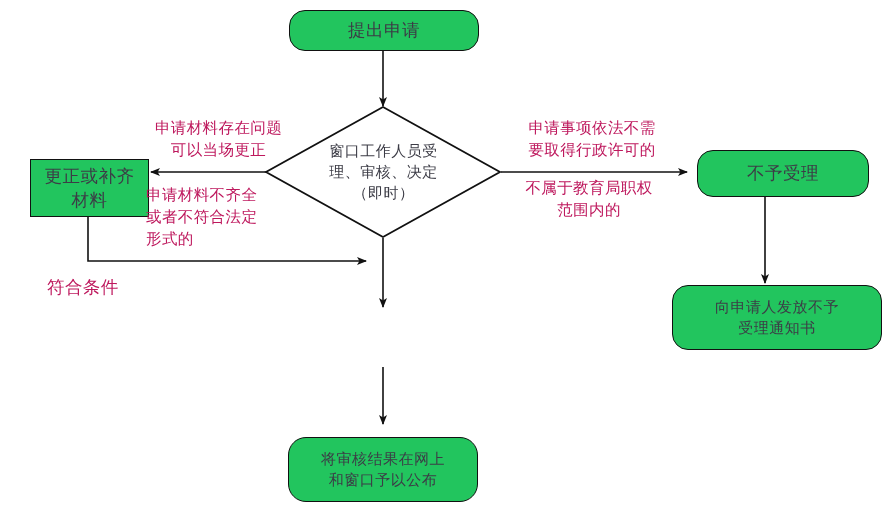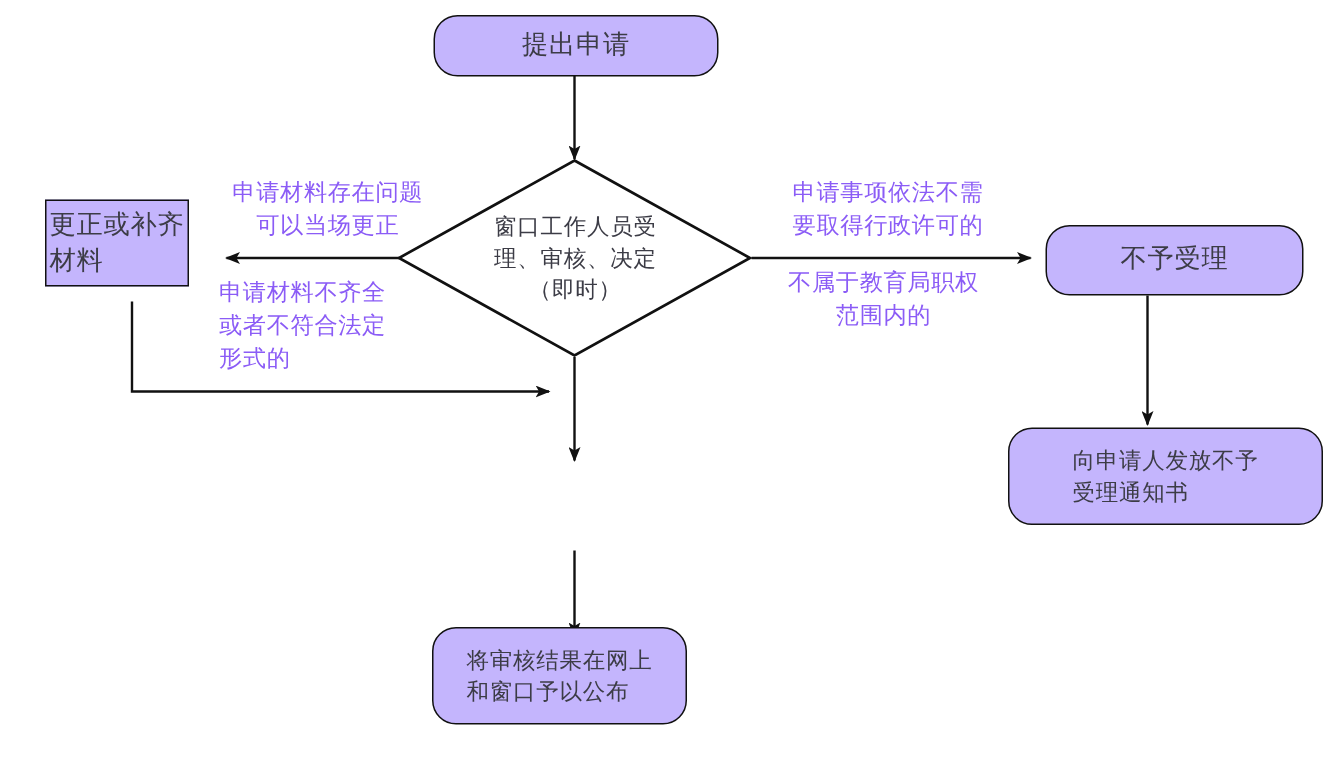--- a/index.html
+++ b/index.html
@@ -24,23 +24,23 @@
     width: 893px;
     height: 516px;
     pointer-events: none;
   }
   .node {
     position: absolute;
     box-sizing: border-box;
     display: flex;
     align-items: center;
     justify-content: center;
-    text-align: left;
+    text-align: center;
     color: #3c3c46;
-    background: #c4b5fd;
+    background: #22c55e;
     border: 1.6px solid #111111;
     line-height: 1.38;
     letter-spacing: 0.5px;
     white-space: pre-line;
   }
   .node.rounded {
     border-radius: 16px;
   }
   .node.rect {
     border-radius: 0;
@@ -58,21 +58,21 @@
     align-items: center;
     justify-content: center;
     text-align: center;
     color: #3c3c46;
     line-height: 1.38;
     letter-spacing: 0.5px;
     white-space: pre-line;
   }
   .edge-label {
     position: absolute;
-    color: #8b5cf6;
+    color: #be185d;
     line-height: 1.42;
     letter-spacing: 0.4px;
     white-space: pre-line;
     background: transparent;
   }
   .f17 { font-size: 17.5px; }
   .f16 { font-size: 15px; }
   .f15 { font-size: 15.5px; }
 </style>
 </head>
@@ -105,39 +105,40 @@
   </svg>
 
   <div class="node rounded f17" style="left:289px; top:10px; width:190px; height:41px;">提出申请</div>
 
   <div class="diamond-wrap" style="left:266px; top:107px; width:235px; height:131px;">
     <div class="diamond-label f16">窗口工作人员受
 理、审核、决定
 （即时）</div>
   </div>
 
-  <div class="node rect f17" style="left:30px; top:133px; width:96px; height:58px;">更正或补齐
+  <div class="node rect f17" style="left:30px; top:159px; width:119px; height:58px;">更正或补齐
 材料</div>
 
   <div class="node rounded f17" style="left:697px; top:150px; width:172px; height:47px;">不予受理</div>
 
   <div class="node rounded f16" style="left:672px; top:285px; width:210px; height:65px;">向申请人发放不予
 受理通知书</div>
 
 
-  <div class="node rounded f16" style="left:288px; top:418px; width:170px; height:65px;">将审核结果在网上
+  <div class="node rounded f16" style="left:288px; top:437px; width:190px; height:65px;border-radius:18px;">将审核结果在网上
 和窗口予以公布</div>
 
   <div class="edge-label f15" style="left:131px; top:117px; width:175px; text-align:center;">申请材料存在问题
 可以当场更正</div>
 
   <div class="edge-label f15" style="left:146px; top:184px; width:165px; text-align:left;">申请材料不齐全
 或者不符合法定
 形式的</div>
 
   <div class="edge-label f15" style="left:503px; top:117px; width:178px; text-align:center;">申请事项依法不需
 要取得行政许可的</div>
 
   <div class="edge-label f15" style="left:500px; top:177px; width:178px; text-align:center;">不属于教育局职权
 范围内的</div>
 
+  <div class="edge-label f17" style="left:47px; top:275px; width:130px; text-align:left;">符合条件</div>
 
 </div>
 
 </body></html>

